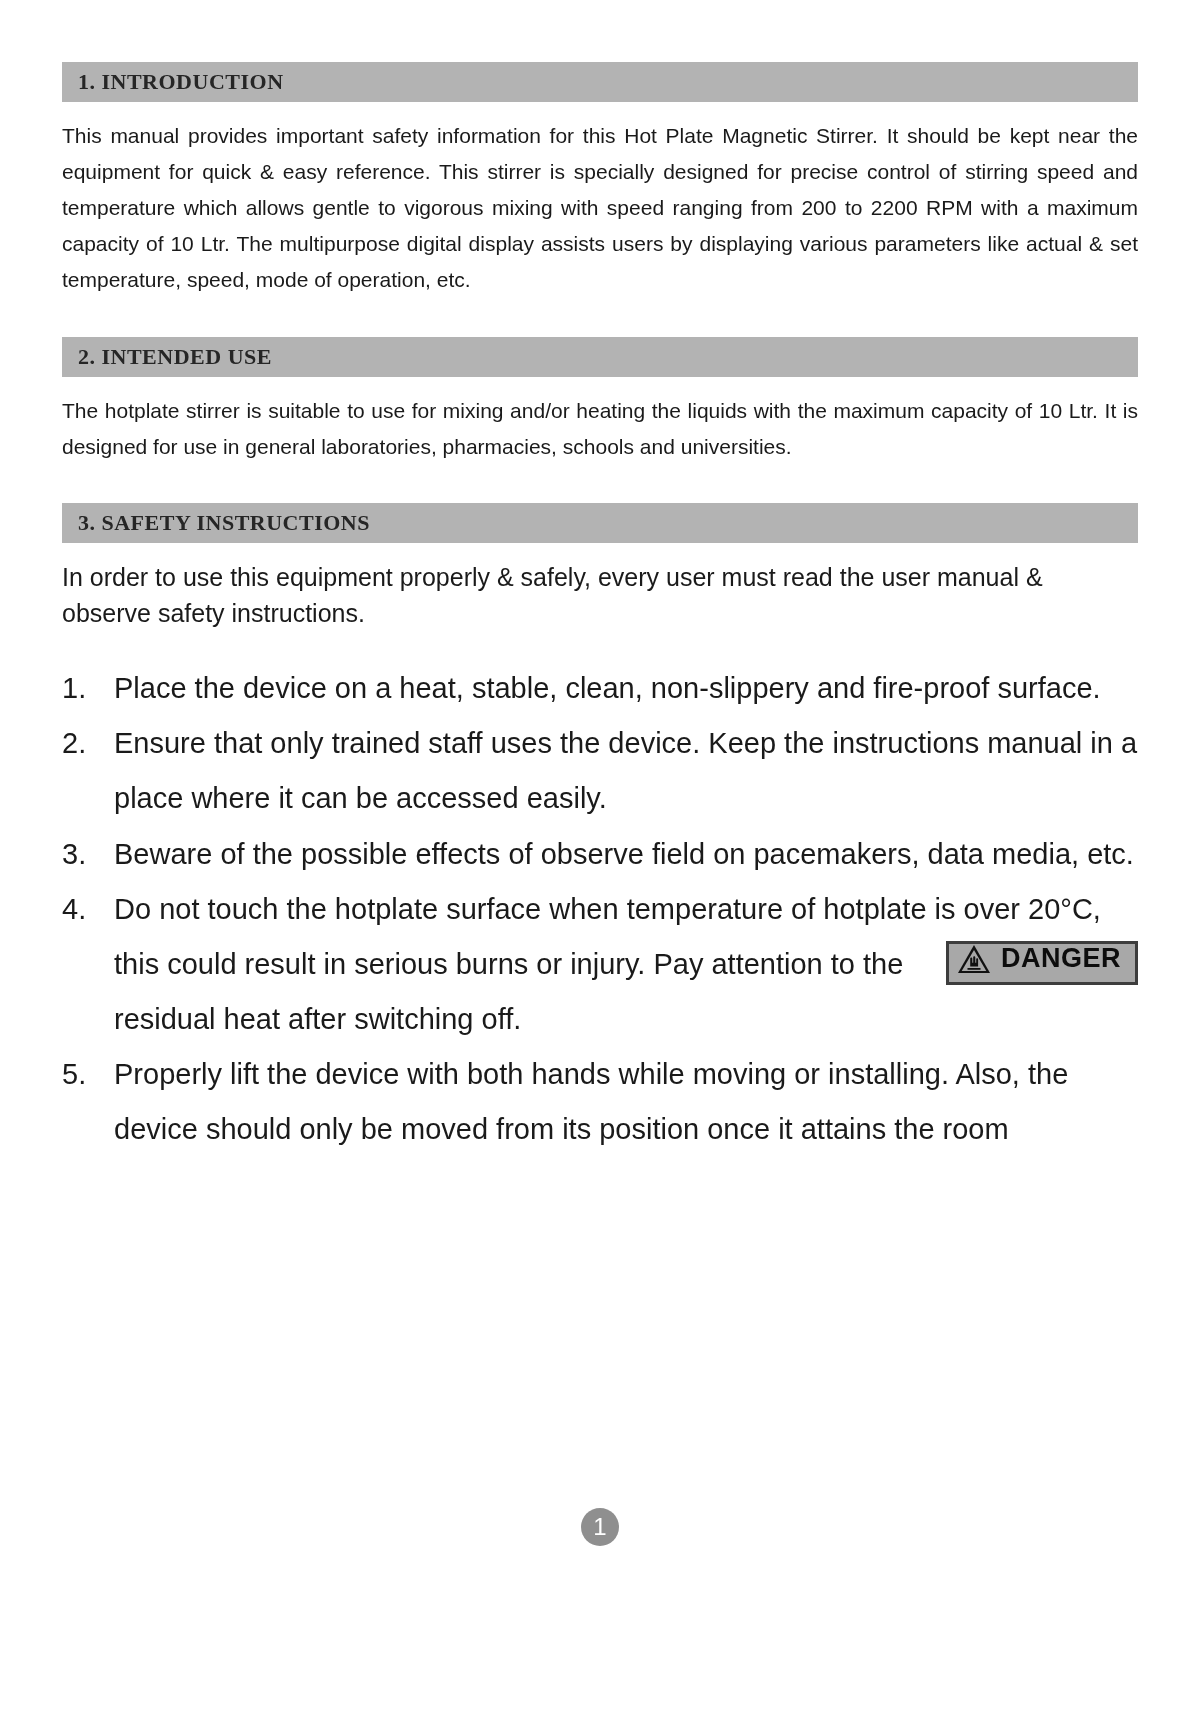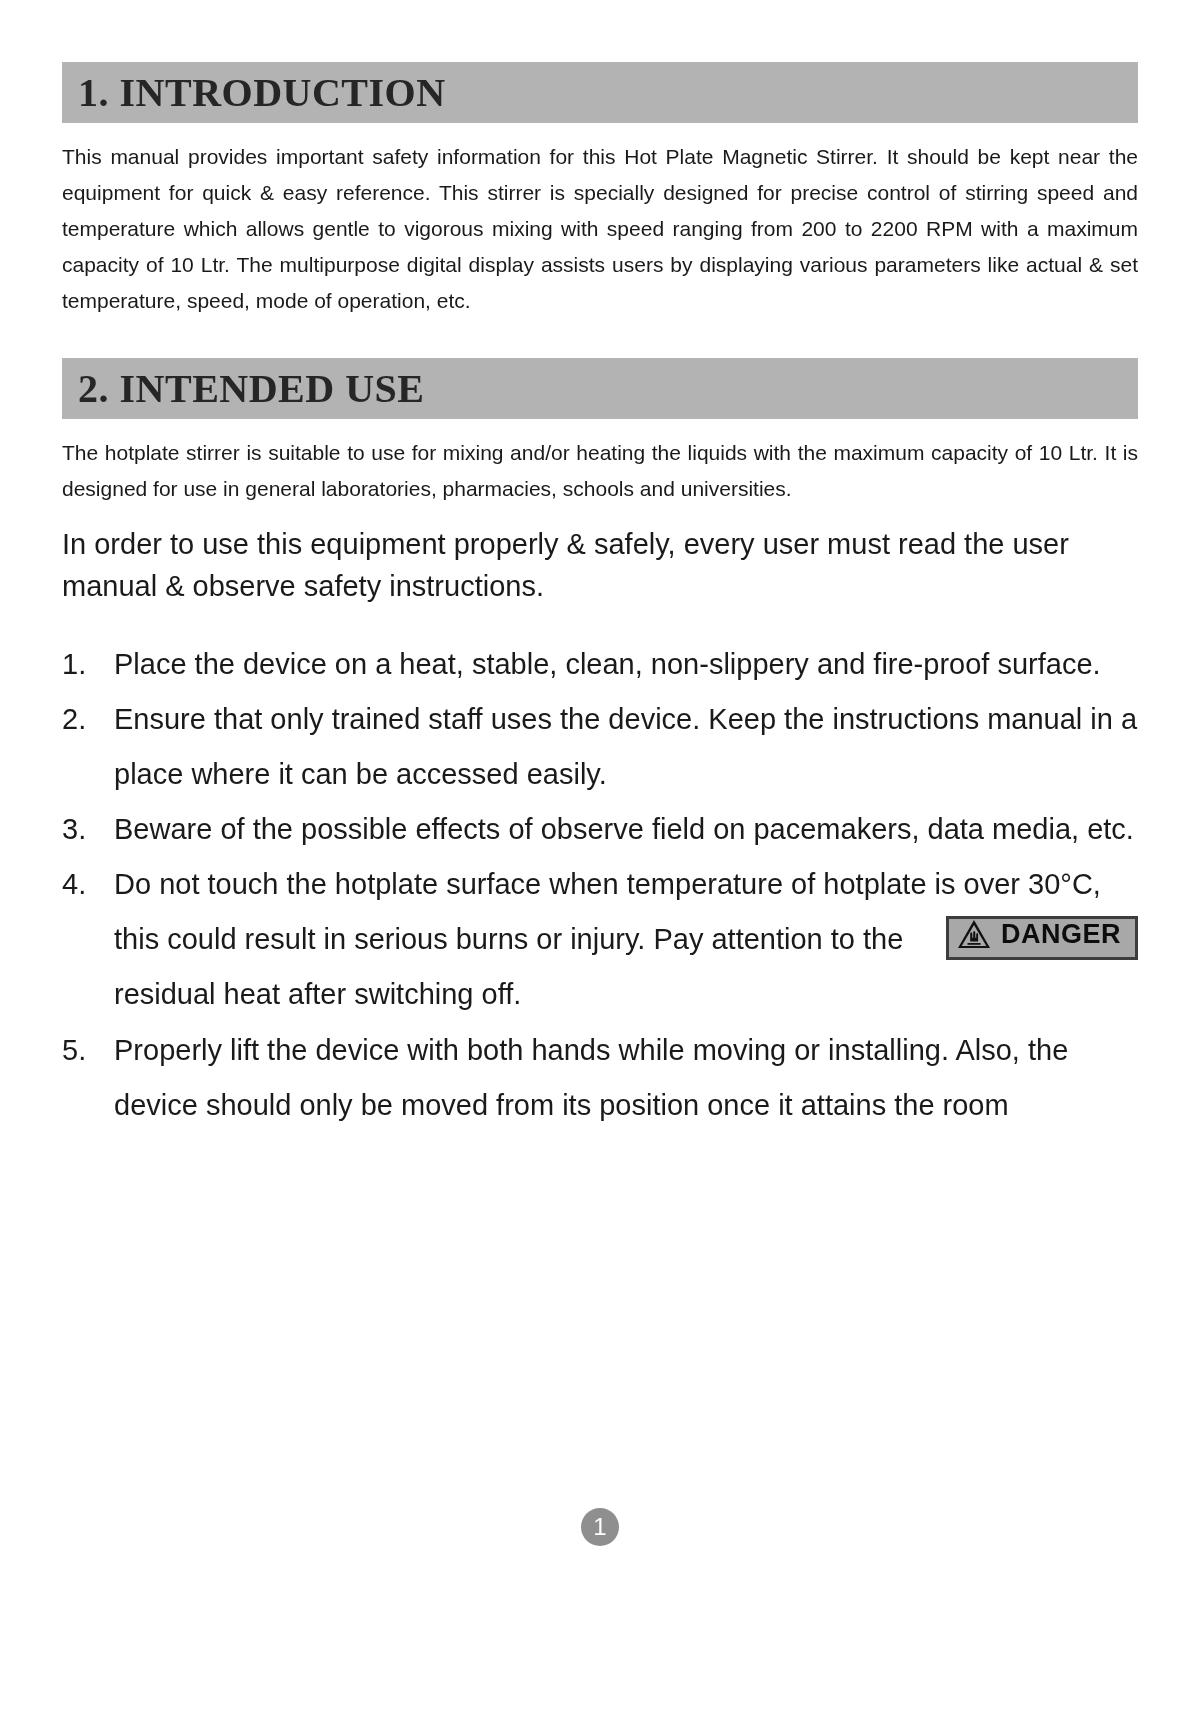--- a/index.html
+++ b/index.html
@@ -17,37 +17,37 @@
     padding: 62px 62px 0 62px;
     font-family: "Liberation Sans", sans-serif;
     color: #1a1a1a;
     overflow: hidden;
   }
   .sec-head {
     background: #b3b3b3;
     color: #262626;
     font-family: "Liberation Serif", serif;
     font-weight: 700;
-    font-size: 40px;
+    font-size: 22px;
     letter-spacing: 0.5px;
     padding: 7px 16px;
     margin: 38px 0 16px 0;
   }
   .sec-head.first {
     margin-top: 0;
   }
   .body-text {
     font-size: 21px;
     line-height: 1.72;
     text-align: justify;
     margin: 14px 0 0 0;
     color: #1a1a1a;
   }
   .safety-intro {
-    font-size: 29px;
+    font-size: 25px;
     line-height: 1.45;
     text-align: left;
     margin: 16px 0 0 0;
   }
   .safety-list {
     margin-top: 30px;
   }
   .list-item {
     display: flex;
     font-size: 29px;
@@ -110,20 +110,21 @@
     <div class="sec-head first">1. INTRODUCTION</div>
     <p class="body-text">This manual provides important safety information for this Hot Plate Magnetic Stirrer. It should be kept near the equipment for quick &amp; easy reference. This stirrer is specially designed for precise control of stirring speed and temperature which allows gentle to vigorous mixing with speed ranging from 200 to 2200 RPM with a maximum capacity of 10 Ltr. The multipurpose digital display assists users by displaying various parameters like actual &amp; set temperature, speed, mode of operation, etc.</p>
   </section>
 
   <section>
     <div class="sec-head">2. INTENDED USE</div>
     <p class="body-text">The hotplate stirrer is suitable to use for mixing and/or heating the liquids with the maximum capacity of 10 Ltr. It is designed for use in general laboratories, pharmacies, schools and universities.</p>
   </section>
 
   <section>
+    <div class="sec-head">3. SAFETY INSTRUCTIONS</div>
     <p class="safety-intro">In order to use this equipment properly &amp; safely, every user must read the user manual &amp; observe safety instructions.</p>
 
     <div class="safety-list">
 
       <div class="list-item">
         <span class="item-number">1.</span>
         <div class="item-text">Place the device on a heat, stable, clean, non-slippery and fire-proof surface.</div>
       </div>
 
       <div class="list-item">
@@ -132,21 +133,21 @@
       </div>
 
       <div class="list-item">
         <span class="item-number">3.</span>
         <div class="item-text">Beware of the possible effects of observe field on pacemakers, data media, etc.</div>
       </div>
 
       <div class="list-item">
         <span class="item-number">4.</span>
         <div class="item-text">
-          <span>Do not touch the hotplate surface when temperature of hotplate is over 30°C, this could result in serious burns or injury. Pay</span>
+          <span>Do not touch the hotplate surface when temperature of hotplate is over 20°C, this could result in serious burns or injury. Pay</span>
           <span class="danger-badge">
             <svg class="warn-icon" width="34" height="30" viewBox="0 0 34 30" aria-hidden="true">
               <path d="M17 1 L33 29 L1 29 Z" fill="#111111"></path>
               <path d="M17 6 L29.3 27 L4.7 27 Z" fill="#a8a8a8"></path>
               <path d="M10.5 24 h13 v1.8 h-13 z" fill="#111111"></path>
               <path d="M13.2 14.6 c0-1.6 2.1-1.6 2.1 0 v4.2 h0.9 v-5.4 c0-1.6 2.1-1.6 2.1 0 v5.4 h0.9 v-3.6 c0-1.4 1.9-1.4 1.9 0 v7.2 h-7.9 z" fill="#111111"></path>
             </svg>
             <span class="danger-label">DANGER</span>
           </span>
           <span>attention to the residual heat after switching off.</span>

